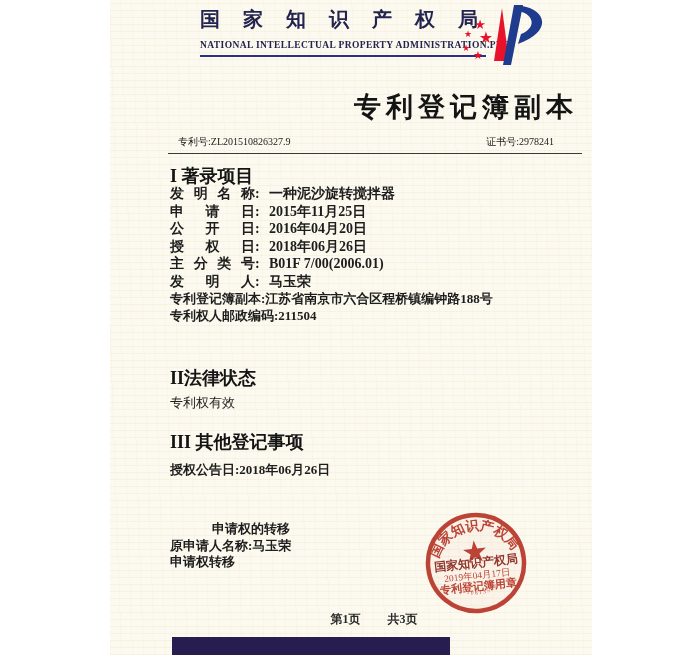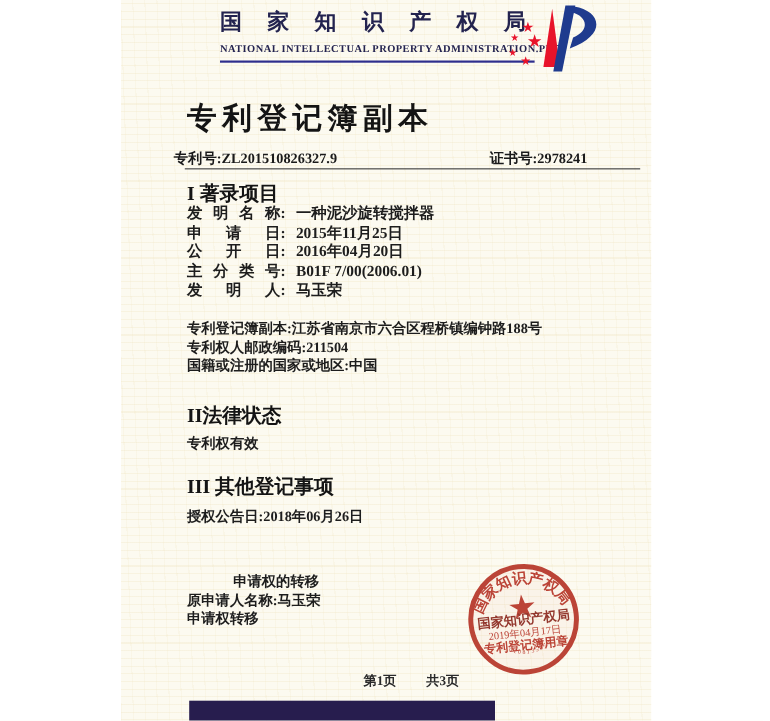--- a/index.html
+++ b/index.html
@@ -18,42 +18,42 @@
   
   .hdr { position:absolute; left:60px; top:6px; width:286px;margin-left:30px; }
   .hdr-cn { font-size:20px; font-weight:bold; letter-spacing:9px; color:#23234f; white-space:nowrap; }
   .hdr-en { margin-top:7px; font-size:9.5px; font-weight:bold; letter-spacing:0.4px;
             color:#23234f; white-space:nowrap; font-family:"Liberation Serif","DejaVu Serif",serif; }
   .hdr-rule { margin-top:5px; width:286px; border-bottom:2px solid #2e2e8d; }
 
   .logo { position:absolute; left:346px; top:3px; width:92px; height:66px; }
 
   
-  .title { position:absolute; left:60px; top:89px; width:408px; text-align:left;
+  .title { position:absolute; left:60px; top:89px; width:408px; text-align:right;
            font-size:27px; font-weight:bold; letter-spacing:5px; color:#141414; }
-  .numrow { position:absolute; left:48px; top:135px; width:408px; display:flex;
+  .numrow { position:absolute; left:68px; top:135px; width:408px; display:flex;
             justify-content:space-between; padding-right:32px;
-            font-size:13px; font-weight:bold; color:#1a1a1a; }
+            font-size:10px; font-weight:normal; color:#1a1a1a; }
   .rule { position:absolute; left:58px; top:153px; width:414px; border-bottom:1.5px solid #3a3a3a; }
 
   
   .sec-head { font-size:18px; font-weight:bold; color:#141414; }
   .s1h { position:absolute; left:60px; top:164px; }
   .fields { position:absolute; left:60px; top:185px; font-size:14px; font-weight:600; }
   .frow { height:17.6px; white-space:nowrap; }
   .flabel { display:inline-block; width:85px; text-align:justify; text-align-last:justify; }
   .fcolon { display:inline-block; width:14px; }
   .fval { display:inline-block; }
 
   .holder { position:absolute; left:60px; top:290px; font-size:13px; font-weight:600; }
   .holder div { height:16.6px; white-space:nowrap; }
 
   
   .s2 { position:absolute; left:60px; top:366px; font-size:13px; }
-  .s2 .status { margin-top:4px; font-weight:700; }
+  .s2 .status { margin-top:4px; font-weight:400; }
   .s3h { position:absolute; left:60px; top:430px; }
   .grant { position:absolute; left:60px; top:457px; font-size:13px; }
   .grant .gline { margin-top:4px; font-weight:600; }
   .transfer { position:absolute; left:60px; top:520px; font-size:13px; }
   .transfer div { height:16.6px; font-weight:600; }
   .transfer .t-head { font-weight:bold;padding-left:42px; }
 
   
   .stamp { position:absolute; left:313px; top:510px; width:106px; height:106px;
            transform:rotate(-6deg); opacity:0.93; }
@@ -101,31 +101,33 @@
     <div class="frow">
       <span class="flabel">发明名称</span><span class="fcolon">:</span><span class="fval">一种泥沙旋转搅拌器</span>
     </div>
     <div class="frow">
       <span class="flabel">申请日</span><span class="fcolon">:</span><span class="fval">2015年11月25日</span>
     </div>
     <div class="frow">
       <span class="flabel">公开日</span><span class="fcolon">:</span><span class="fval">2016年04月20日</span>
     </div>
     <div class="frow">
+      <span class="flabel">授权日</span><span class="fcolon">:</span><span class="fval">2018年06月26日</span>
+    </div>
+    <div class="frow">
       <span class="flabel">主分类号</span><span class="fcolon">:</span><span class="fval">B01F 7/00(2006.01)</span>
     </div>
     <div class="frow">
       <span class="flabel">发明人</span><span class="fcolon">:</span><span class="fval">马玉荣</span>
     </div>
   </div>
 
   <div class="holder">
     <div>专利登记簿副本:江苏省南京市六合区程桥镇编钟路188号</div>
     <div>专利权人邮政编码:211504</div>
-    <div>国籍或注册的国家或地区:中国</div>
   </div>
 
   <div class="s2">
     <div class="sec-head">II法律状态</div>
     <div class="status">专利权有效</div>
   </div>
 
   <div class="sec-head s3h">III 其他登记事项</div>
 
   <div class="grant">

